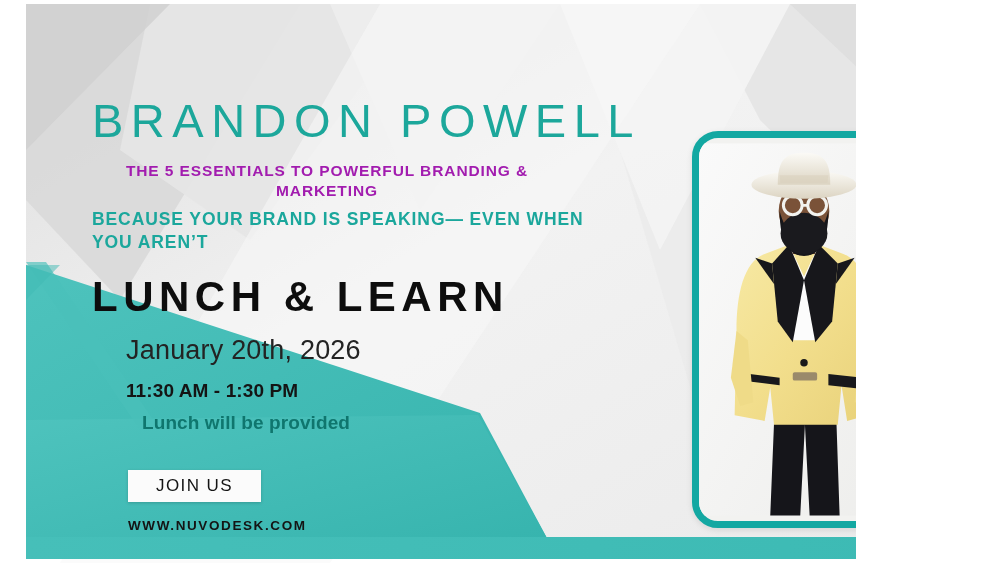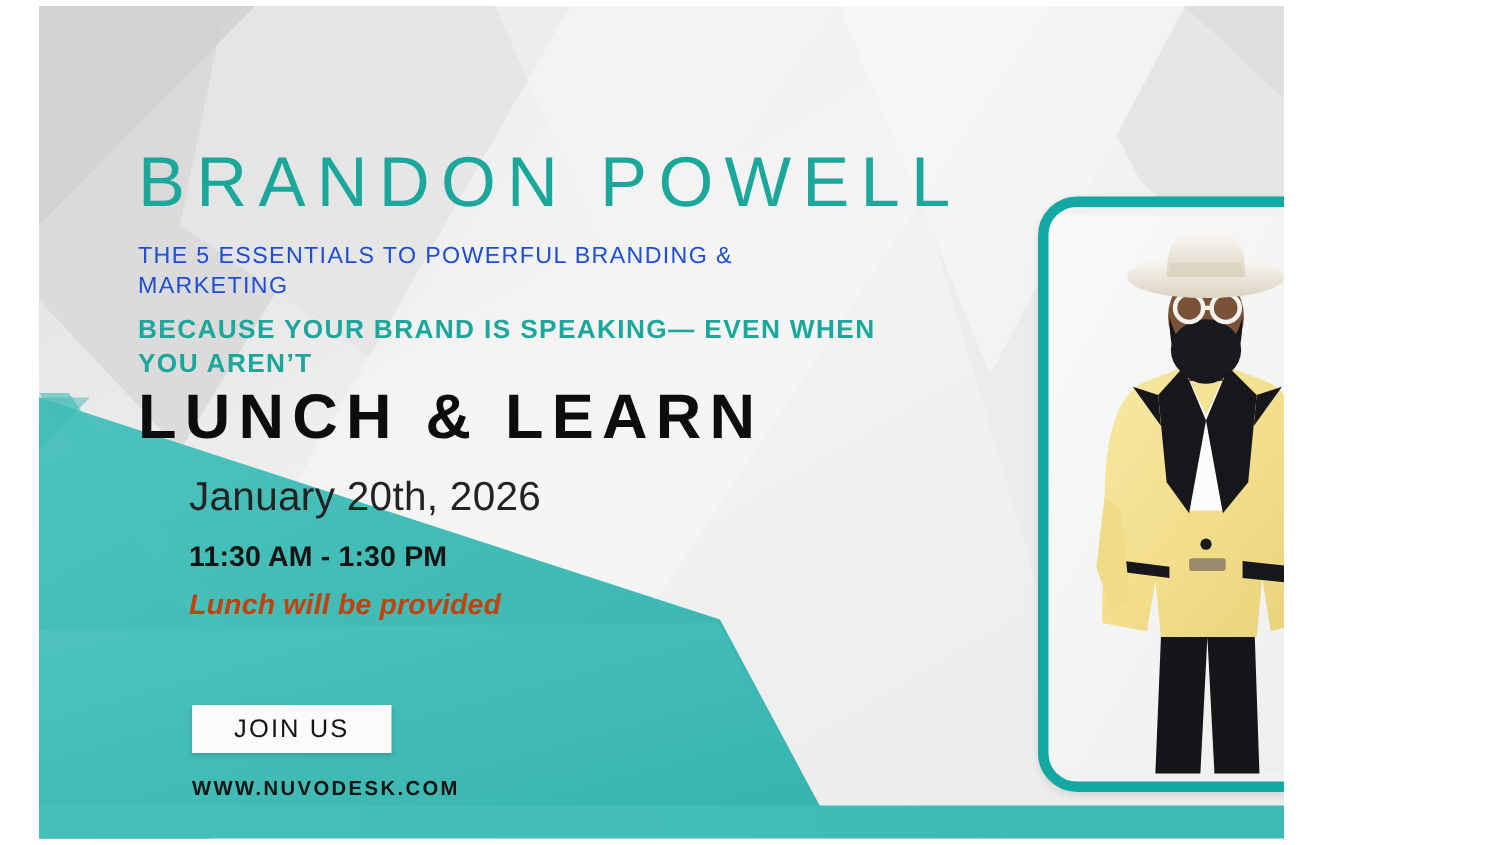--- a/index.html
+++ b/index.html
@@ -39,39 +39,40 @@
     font-weight:400;
     letter-spacing:7.5px;
     color:#1CA79B;
     line-height:1.08;
     white-space:nowrap;
   }
 
   .topic-line {
     margin-top:14px;
     font-size:15.5px;
-    font-weight:normal;
+    font-weight:bold;
     letter-spacing:0.9px;
-    color:#1d4ed8;
+    color:#a21caf;
     line-height:1.33;
     max-width:470px;
+    text-align:center;
   }
 
   .tagline {
     margin-top:6px;
     font-size:17.5px;
     font-weight:bold;
     letter-spacing:0.9px;
     color:#1BA79C;
     line-height:1.34;
     max-width:500px;
   }
 
   .event-title {
-    margin-top:0;
+    margin-top:19px;
     font-size:42px;
     font-weight:bold;
     letter-spacing:5.5px;
     color:#0d0d0d;
     line-height:1.1;
     white-space:nowrap;
   }
 
   .event-date {
     margin-top:15px;
@@ -88,27 +89,26 @@
     margin-left:34px;
     font-size:19px;
     font-weight:bold;
     color:#141414;
     letter-spacing:0.1px;
     line-height:1.15;
   }
 
   .event-meal {
     margin-top:10px;
-    margin-left:34px;
+    margin-left:50px;
     font-size:19px;
     font-weight:bold;
-    color:#c2410c;
+    color:#0f766e;
     letter-spacing:0.1px;
     line-height:1.15;
-    font-style:italic;
   }
 
   
   .cta-button {
     position:absolute;
     left:128px;
     top:470px;
     width:133px;
     height:32px;
     background:#fbfbfb;

